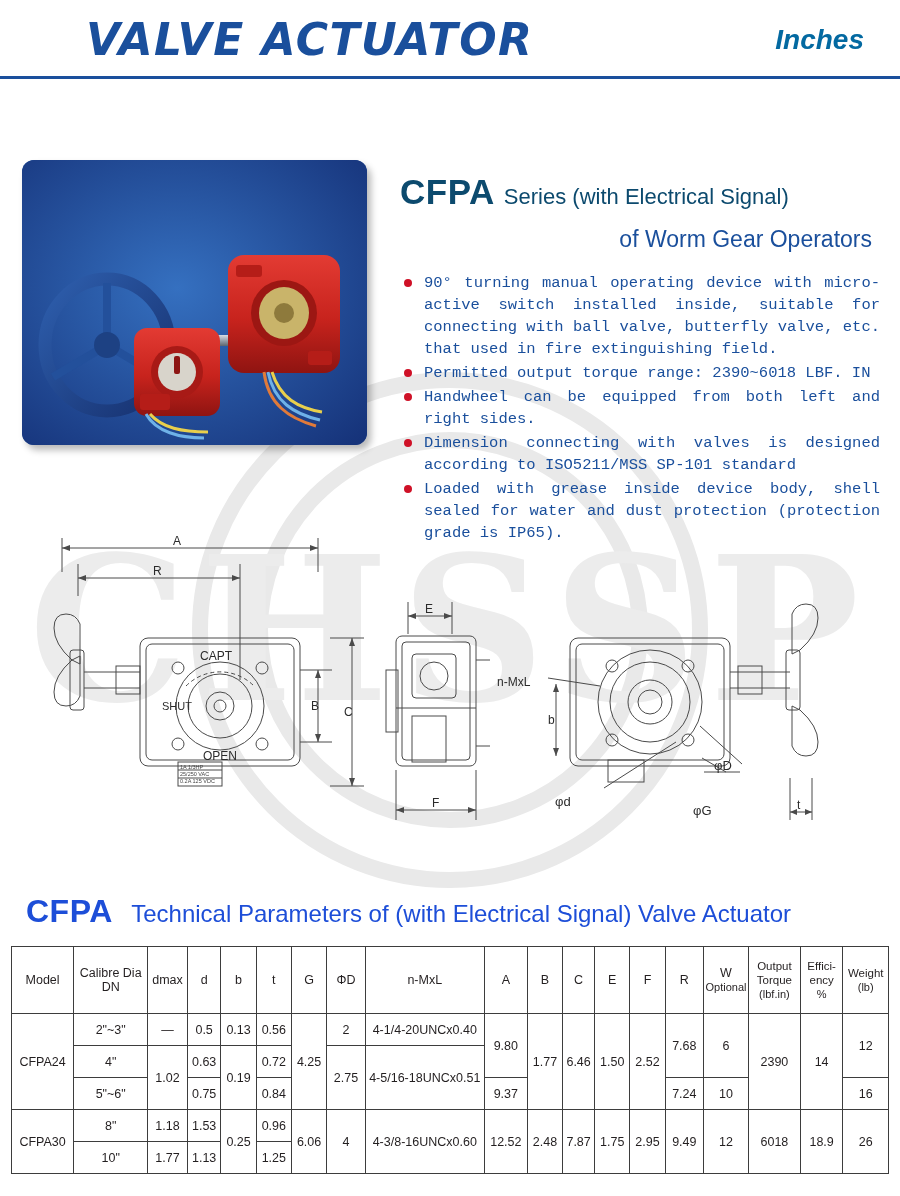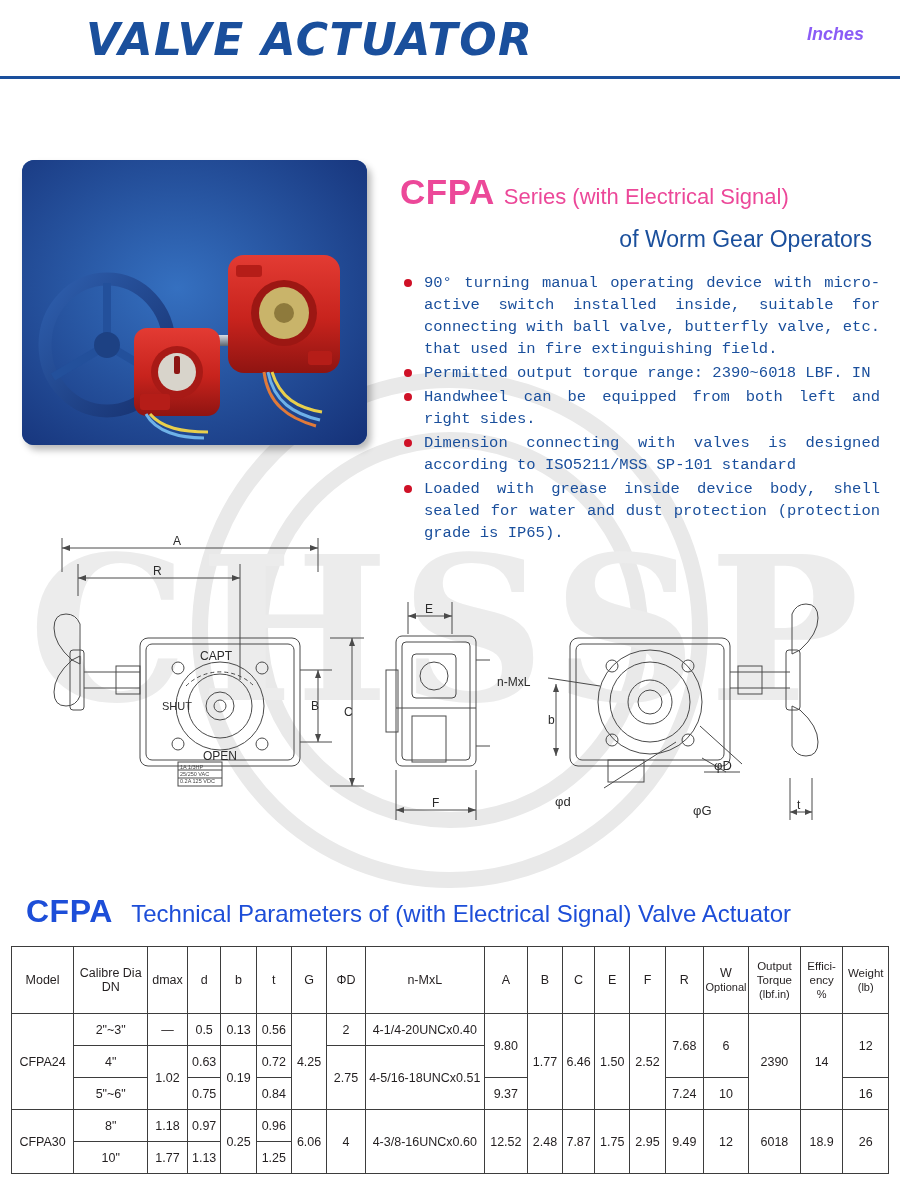--- a/index.html
+++ b/index.html
@@ -45,24 +45,24 @@
     font-style: italic;
     letter-spacing: 1.5px;
     color: #1a4f9c;
     margin-left: 30px;
   }
   .unit-label {
     position: absolute;
     right: 36px;
     top: 24px;
     font-family: "Liberation Sans", sans-serif;
-    font-size: 18px;
+    font-size: 28px;
     font-weight: bold;
     font-style: italic;
-    color: #8b5cf6;
+    color: #0369a1;
     text-align: center;
   }
   .header-rule {
     position: absolute;
     left: 0;
     top: 76px;
     width: 900px;
     height: 3px;
     background: #1a4f9c;
   }
@@ -85,21 +85,21 @@
   
   .product-head {
     position: absolute;
     left: 400px;
     top: 172px;
     width: 480px;
     z-index: 2;
   }
   .brand-line {
     font-size: 33px;
-    color: #ec4899;
+    color: #0c4a6e;
     line-height: 1.12;
   }
   .brand-name {
     font-weight: bold;
     font-size: 35px;
     letter-spacing: .5px;
   }
   .brand-sub {
     font-size: 22px;
   }
@@ -542,21 +542,21 @@
       <td>9.37</td>
       <td>7.24</td>
       <td>10</td>
       <td>16</td>
     </tr>
 
     <tr>
       <td rowspan="2">CFPA30</td>
       <td>8"</td>
       <td>1.18</td>
-      <td>0.97</td>
+      <td>1.53</td>
       <td rowspan="2">0.25</td>
       <td>0.96</td>
       <td rowspan="2">6.06</td>
       <td rowspan="2">4</td>
       <td rowspan="2">4-3/8-16UNCx0.60</td>
       <td rowspan="2">12.52</td>
       <td rowspan="2">2.48</td>
       <td rowspan="2">7.87</td>
       <td rowspan="2">1.75</td>
       <td rowspan="2">2.95</td>

